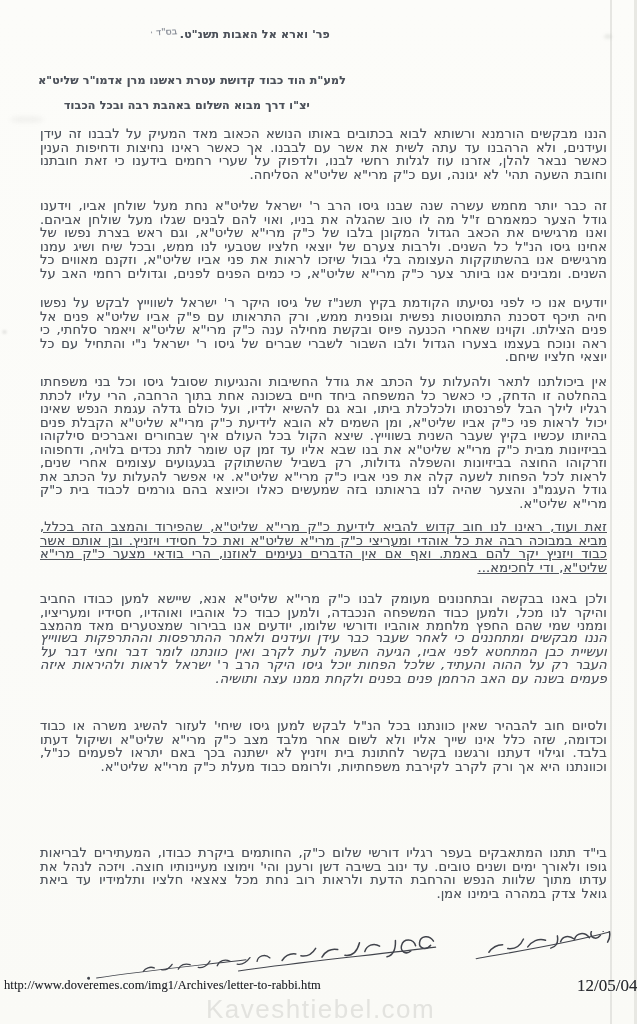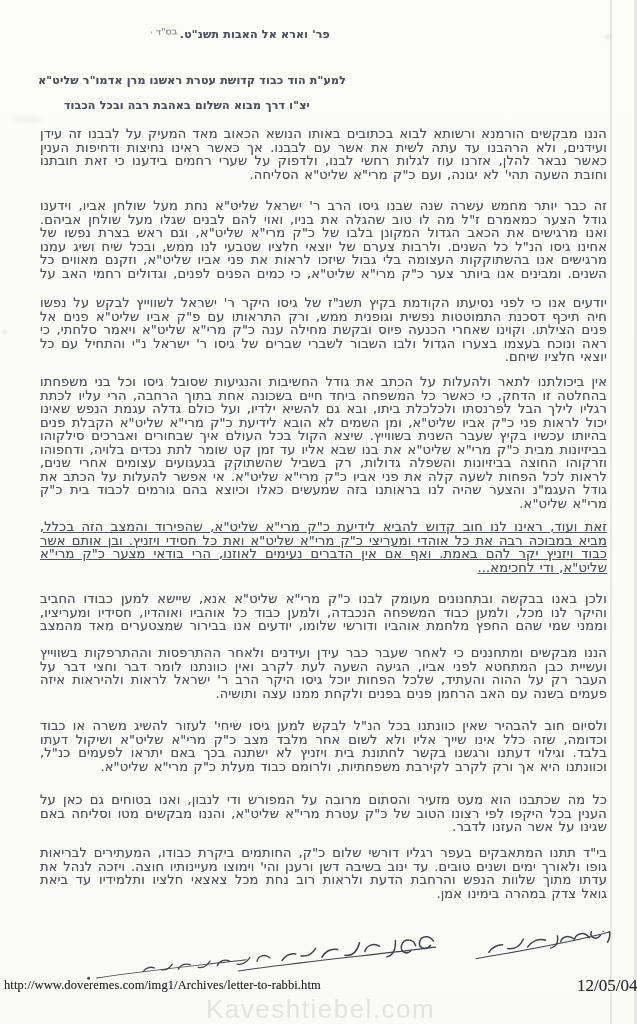--- a/index.html
+++ b/index.html
@@ -63,23 +63,22 @@
   <span class="hline h-parsha soft">פר' וארא אל האבות תשנ"ט.</span>
   <span class="hline h-addr soft">למע"ת הוד כבוד קדושת עטרת ראשנו מרן אדמו"ר שליט"א</span>
   <span class="hline h-greet soft">יצ"ו דרך מבוא השלום באהבת רבה ובכל הכבוד</span>
 
   <div class="para soft" style="top:127px;height:56px;">הננו מבקשים הורמנא ורשותא לבוא בכתובים באותו הנושא הכאוב מאד המעיק על לבבנו זה עידן ועידנים, ולא הרהבנו עד עתה לשית את אשר עם לבבנו. אך כאשר ראינו נחיצות ודחיפות הענין כאשר נבאר להלן, אזרנו עוז לגלות רחשי לבנו, ולדפוק על שערי רחמים בידענו כי זאת חובתנו וחובת השעה תהי' לא יגונה, ועם כ"ק מרי"א שליט"א הסליחה.</div>
   <div class="para soft" style="top:199px;height:83px;">זה כבר יותר מחמש עשרה שנה שבנו גיסו הרב ר' ישראל שליט"א נחת מעל שולחן אביו, וידענו גודל הצער כמאמרם ז"ל מה לו טוב שהגלה את בניו, ואוי להם לבנים שגלו מעל שולחן אביהם. ואנו מרגישים את הכאב הגדול המקונן בלבו של כ"ק מרי"א שליט"א, וגם ראש בצרת נפשו של אחינו גיסו הנ"ל כל השנים. ולרבות צערם של יוצאי חלציו שטבעי לנו ממש, ובכל שיח ושיג עמנו מרגישים אנו בהשתוקקות העצומה בלי גבול שיזכו לראות את פני אביו שליט"א, וזקנם מאווים כל השנים. ומבינים אנו ביותר צער כ"ק מרי"א שליט"א, כי כמים הפנים לפנים, וגדולים רחמי האב על הבן.</div>
   <div class="para soft" style="top:296px;height:69px;">יודעים אנו כי לפני נסיעתו הקודמת בקיץ תשנ"ז של גיסו היקר ר' ישראל לשווייץ לבקש על נפשו חיה תיכף דסכנת התמוטטות נפשית וגופנית ממש, ורק התראותו עם פ"ק אביו שליט"א פנים אל פנים הצילתו. וקוינו שאחרי הכנעה פיוס ובקשת מחילה ענה כ"ק מרי"א שליט"א ויאמר סלחתי, כי ראה ונוכח בעצמו בצערו הגדול ולבו השבור לשברי שברים של גיסו ר' ישראל נ"י והתחיל עם כל יוצאי חלציו שיחם.</div>
   <div class="para soft" style="top:375px;height:137px;">אין ביכולתנו לתאר ולהעלות על הכתב את גודל החשיבות והנגיעות שסובל גיסו וכל בני משפחתו בהחלטה זו הדחק, כי כאשר כל המשפחה ביחד חיים בשכונה אחת בתוך הרחבה, הרי עליו לכתת רגליו לילך הבל לפרנסתו ולכלכלת ביתו, ובא גם להשיא ילדיו, ועל כולם גדלה עגמת הנפש שאינו יכול לראות פני כ"ק אביו שליט"א, ומן השמים לא הובא לידיעת כ"ק מרי"א שליט"א הקבלת פנים בהיותו עכשיו בקיץ שעבר השנית בשווייץ. שיצא הקול בכל העולם איך שבחורים ואברכים סילקוהו בביזיונות מבית כ"ק מרי"א שליט"א את בנו שבא אליו עד זמן קט שומר לתת נכדים בלויה, ודחפוהו וזרקוהו החוצה בביזיונות והשפלה גדולות, רק בשביל שהשתוקק בגעגועים עצומים אחרי שנים, לראות לכל הפחות לשעה קלה את פני אביו כ"ק מרי"א שליט"א. אי אפשר להעלות על הכתב את גודל העגמ"נ והצער שהיה לנו בראותנו בזה שמעשים כאלו וכיוצא בהם גורמים לכבוד בית כ"ק מרי"א שליט"א.</div>
   <div class="para soft" style="top:520px;height:56px;text-decoration:underline;">זאת ועוד, ראינו לנו חוב קדוש להביא לידיעת כ"ק מרי"א שליט"א, שהפירוד והמצב הזה בכלל, מביא במבוכה רבה את כל אוהדי ומעריצי כ"ק מרי"א שליט"א ואת כל חסידי ויזניץ. ובן אותם אשר כבוד ויזניץ יקר להם באמת. ואף אם אין הדברים נעימים לאוזנו, הרי בודאי מצער כ"ק מרי"א שליט"א, ודי לחכימא...</div>
   <div class="para soft" style="top:592px;height:42px;">ולכן באנו בבקשה ובתחנונים מעומק לבנו כ"ק מרי"א שליט"א אנא, שיישא למען כבודו החביב והיקר לנו מכל, ולמען כבוד המשפחה הנכבדה, ולמען כבוד כל אוהביו ואוהדיו, חסידיו ומעריציו, וממני שמי שהם החפץ מלחמת אוהביו ודורשי שלומו, יודעים אנו בבירור שמצטערים מאד מהמצב הקיים.</div>
-  <div class="para soft" style="top:646px;height:56px;">הננו מבקשים ומתחננים כי לאחר שעבר כבר עידן ועידנים ולאחר ההתרפסות וההתרפקות בשווייץ ועשיית כבן המתחטא לפני אביו, הגיעה השעה לעת לקרב ואין כוונתנו לומר דבר וחצי דבר על העבר רק על ההוה והעתיד, שלכל הפחות יוכל גיסו היקר הרב ר' ישראל לראות ולהיראות איזה פעמים בשנה עם האב הרחמן פנים בפנים ולקחת ממנו עצה ותושיה.</div>
+  <div class="para soft" style="top:631px;height:56px;font-style:italic;">הננו מבקשים ומתחננים כי לאחר שעבר כבר עידן ועידנים ולאחר ההתרפסות וההתרפקות בשווייץ ועשיית כבן המתחטא לפני אביו, הגיעה השעה לעת לקרב ואין כוונתנו לומר דבר וחצי דבר על העבר רק על ההוה והעתיד, שלכל הפחות יוכל גיסו היקר הרב ר' ישראל לראות ולהיראות איזה פעמים בשנה עם האב הרחמן פנים בפנים ולקחת ממנו עצה ותושיה.</div>
   <div class="para soft" style="top:719px;height:56px;">ולסיום חוב להבהיר שאין כוונתנו בכל הנ"ל לבקש למען גיסו שיחי' לעזור להשיג משרה או כבוד וכדומה, שזה כלל אינו שייך אליו ולא לשום אחר מלבד מצב כ"ק מרי"א שליט"א ושיקול דעתו בלבד. וגילוי דעתנו ורגשנו בקשר לחתונת בית ויזניץ לא ישתנה בכך באם יתראו לפעמים כנ"ל, וכוונתנו היא אך ורק לקרב לקירבת משפחתיות, ולרומם כבוד מעלת כ"ק מרי"א שליט"א.</div>
-  <div class="para soft" style="top:793px;height:42px;">כל מה שכתבנו הוא מעט מזעיר והסתום מרובה על המפורש ודי לנבון, ואנו בטוחים גם כאן על הענין בכל היקפו לפי רצונו הטוב של כ"ק עטרת מרי"א שליט"א, והננו מבקשים מטו וסליחה באם שגינו על אשר העזנו לדבר.</div>
   <div class="para soft" style="top:846px;height:56px;">בי"ד תתנו המתאבקים בעפר רגליו דורשי שלום כ"ק, החותמים ביקרת כבודו, המעתירים לבריאות גופו ולאורך ימים ושנים טובים. עד ינוב בשיבה דשן ורענן והי' וימוצו מעיינותיו חוצה. ויזכה לנהל את עדתו מתוך שלוות הנפש והרחבת הדעת ולראות רוב נחת מכל צאצאי חלציו ותלמידיו עד ביאת גואל צדק במהרה בימינו אמן.</div>
 
   <svg class="sigs" width="590" height="54" viewBox="0 0 590 54">
     <g stroke="#41444c" stroke-width="1.5" fill="none" stroke-linecap="round" transform="rotate(-2 295 27)">
 
       <g>
         <path d="M578,21 c4,-6 3,-15 -3,-18 M574,10 c-2,-6 -10,-7 -12,0 c-2,6 5,9 9,4 M560,16 c-5,-7 -13,-5 -15,1 c-6,-5 -12,-3 -14,2 M528,13 c1,7 -2,11 -7,12 M516,17 c-7,-3 -14,1 -18,6 M494,15 c-4,8 -10,10 -16,9 M473,20 c-6,0 -11,3 -14,7"></path>
         <path d="M446,33 c35,-5 92,-12 134,-22" stroke-width="1.1"></path>
       </g>
 

